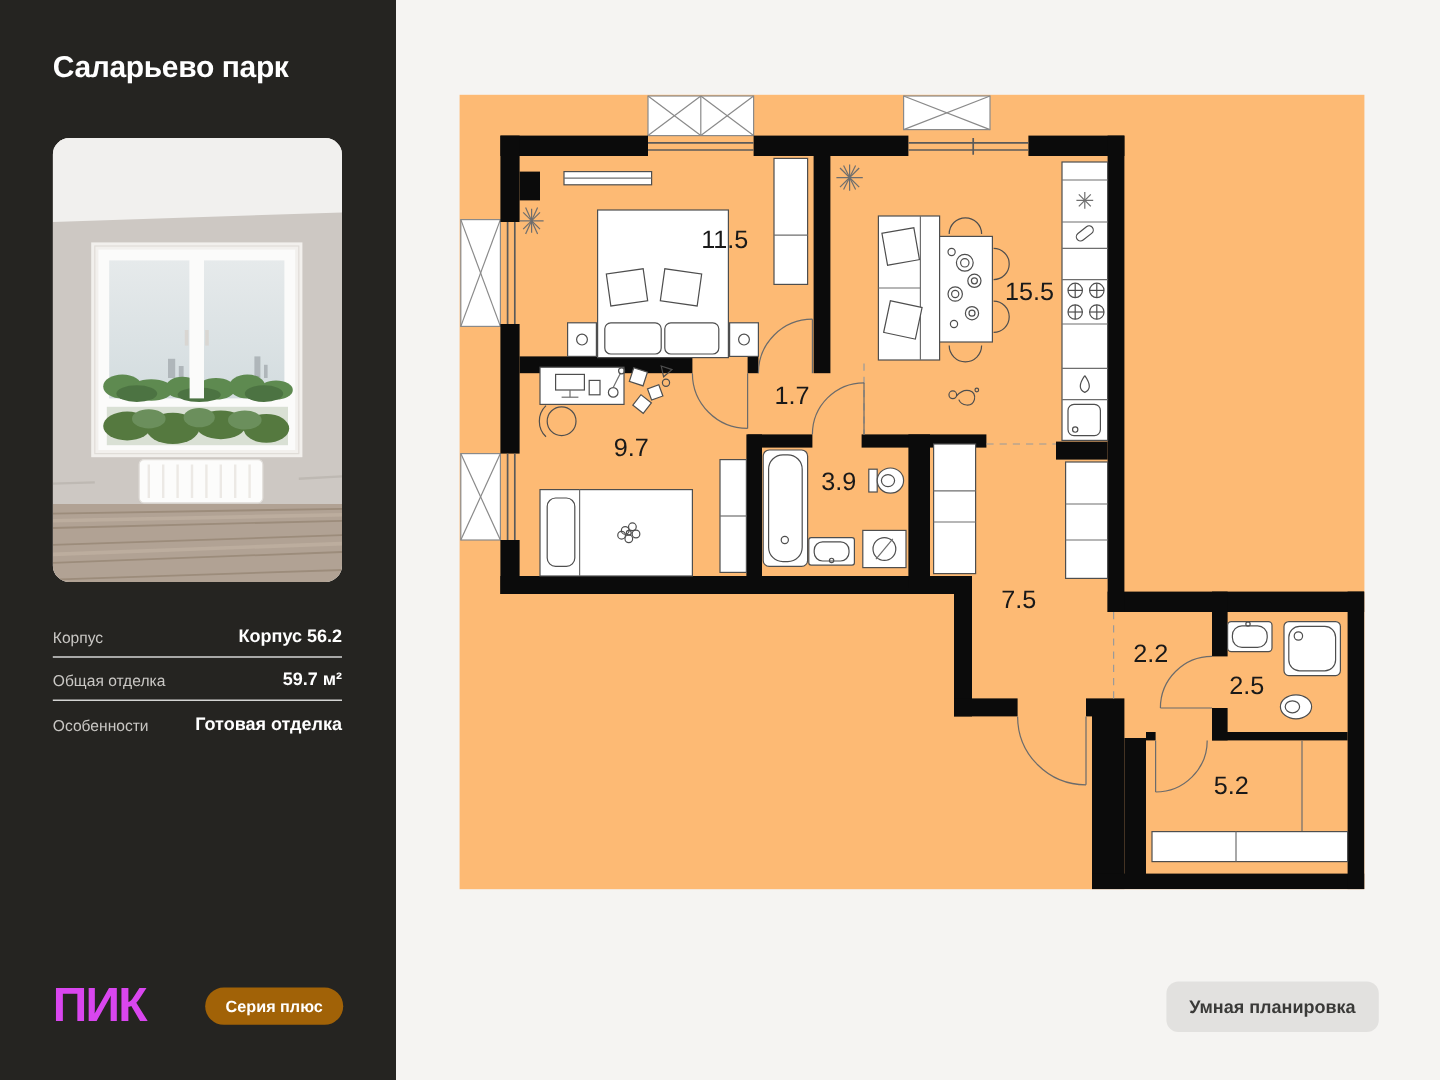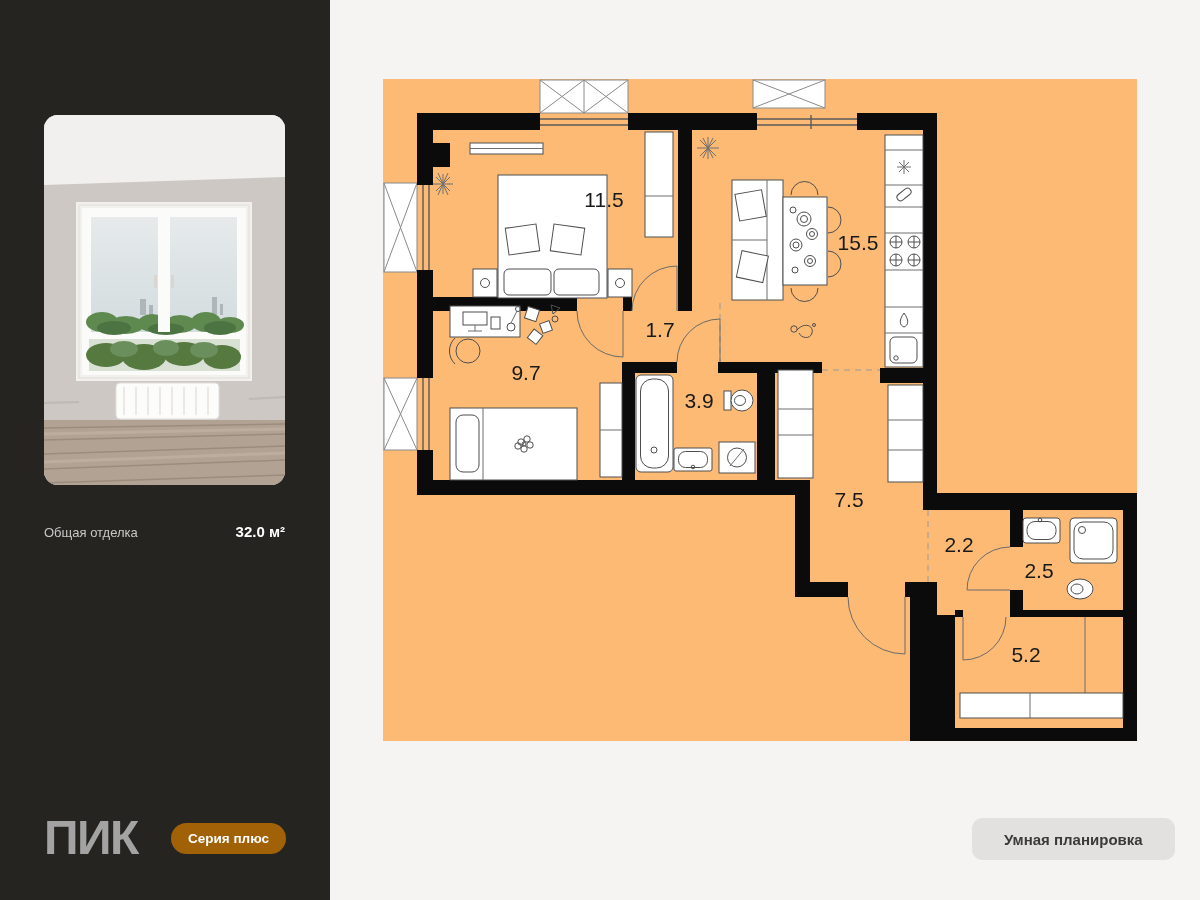--- a/index.html
+++ b/index.html
@@ -13,48 +13,49 @@
   .photo{position:absolute;left:44px;top:115px;width:241px;height:370px;border-radius:14px;
     overflow:hidden;background:#CDC8C3;}
   .details{position:absolute;left:44px;top:512px;width:241px;}
   .detail-row{display:flex;justify-content:space-between;align-items:flex-end;height:36px;
     box-sizing:border-box;padding-bottom:8px;border-bottom:1px solid #FFFFFF;}
   .detail-row:last-child{border-bottom:none;}
   .detail-label{font-size:13px;color:#C9C7C4;}
   .detail-value{font-size:15px;font-weight:700;color:#fff;}
   .sidebar-bottom{position:absolute;left:44px;top:814px;width:242px;height:48px;
     display:flex;justify-content:space-between;align-items:center;}
-  .pik-logo{font-size:48px;font-weight:800;letter-spacing:-1.5px;color:#a3a3a3;line-height:1;text-align:center;}
+  .pik-logo{font-size:40px;font-weight:800;letter-spacing:-1.5px;color:#d946ef;line-height:1;text-align:center;}
   .series-btn{background:#a16207;color:#fff;border:none;border-radius:16px;height:31px;
     padding:0 17px;font-family:"Liberation Sans",sans-serif;font-size:13.5px;font-weight:700;cursor:pointer;}
 
   
   .plan-canvas{position:absolute;left:383px;top:79px;width:754px;height:662px;background:#fdba74;}
   .plan-canvas svg{display:block;}
   .smart-btn{position:absolute;left:972px;top:818px;height:42px;border:none;border-radius:10px;
     background:#E2E1DF;color:#3A3A38;font-family:"Liberation Sans",sans-serif;font-size:15px;
-    font-weight:600;padding:0 32px;cursor:pointer;}
+    font-weight:600;padding:0 19px;cursor:pointer;}
 
   
   .wall{fill:#0B0B0B;}
   .furn{stroke:#4E4E4E;stroke-width:1;fill:#FFFFFF;}
   .furn-n{stroke:#4E4E4E;stroke-width:1;fill:none;}
   .thin{stroke:#6E6E6E;stroke-width:1;fill:none;}
   .winline{stroke:#5A5A5A;stroke-width:1.4;fill:none;}
   .xbox{stroke:#8A8A8A;stroke-width:1;fill:#FFFFFF;}
   .dash{stroke:#9A9A9A;stroke-width:1;fill:none;stroke-dasharray:6 5;}
   .door{stroke:#6B6B6B;stroke-width:1;fill:none;}
   .area-label{font-family:"Liberation Sans",sans-serif;font-size:21px;fill:#191919;}
 </style>
 </head>
 <body>
 
 <div class="page">
 
   <aside class="sidebar">
+    <h1 class="project-title">Саларьево парк</h1>
 
     <div class="photo">
       <svg width="241" height="370" viewBox="0 0 241 370">
         <rect x="0" y="0" width="241" height="370" fill="#CDC8C3"></rect>
         <path d="M0,0 H241 V62 L0,70 Z" fill="#F1F0EE"></path>
         <rect x="35" y="90" width="170" height="173" fill="#FBFBFA" stroke="#E4E1DD"></rect>
         <defs>
           <linearGradient id="sky" x1="0" y1="0" x2="0" y2="1">
             <stop offset="0" stop-color="#E6EAEB"></stop>
               <stop offset="1" stop-color="#D3DCDF"></stop>
@@ -121,22 +122,30 @@
         </g>
         <g stroke="#C4B5A5" stroke-width="3" opacity="0.6">
           <line x1="0" y1="319" x2="241" y2="314"></line>
             <line x1="0" y1="347" x2="241" y2="338"></line>
         </g>
       </svg>
     </div>
 
     <div class="details">
       <div class="detail-row">
+        <span class="detail-label">Корпус</span>
+        <span class="detail-value">Корпус 56.2</span>
+      </div>
+      <div class="detail-row">
         <span class="detail-label">Общая отделка</span>
-        <span class="detail-value">32.0 м²</span>
+        <span class="detail-value">59.7 м²</span>
+      </div>
+      <div class="detail-row">
+        <span class="detail-label">Особенности</span>
+        <span class="detail-value">Готовая отделка</span>
       </div>
     </div>
 
     <div class="sidebar-bottom">
       <div class="pik-logo">ПИК</div>
       <button class="series-btn">Серия плюс</button>
     </div>
   </aside>
 
   <div class="plan-canvas">

